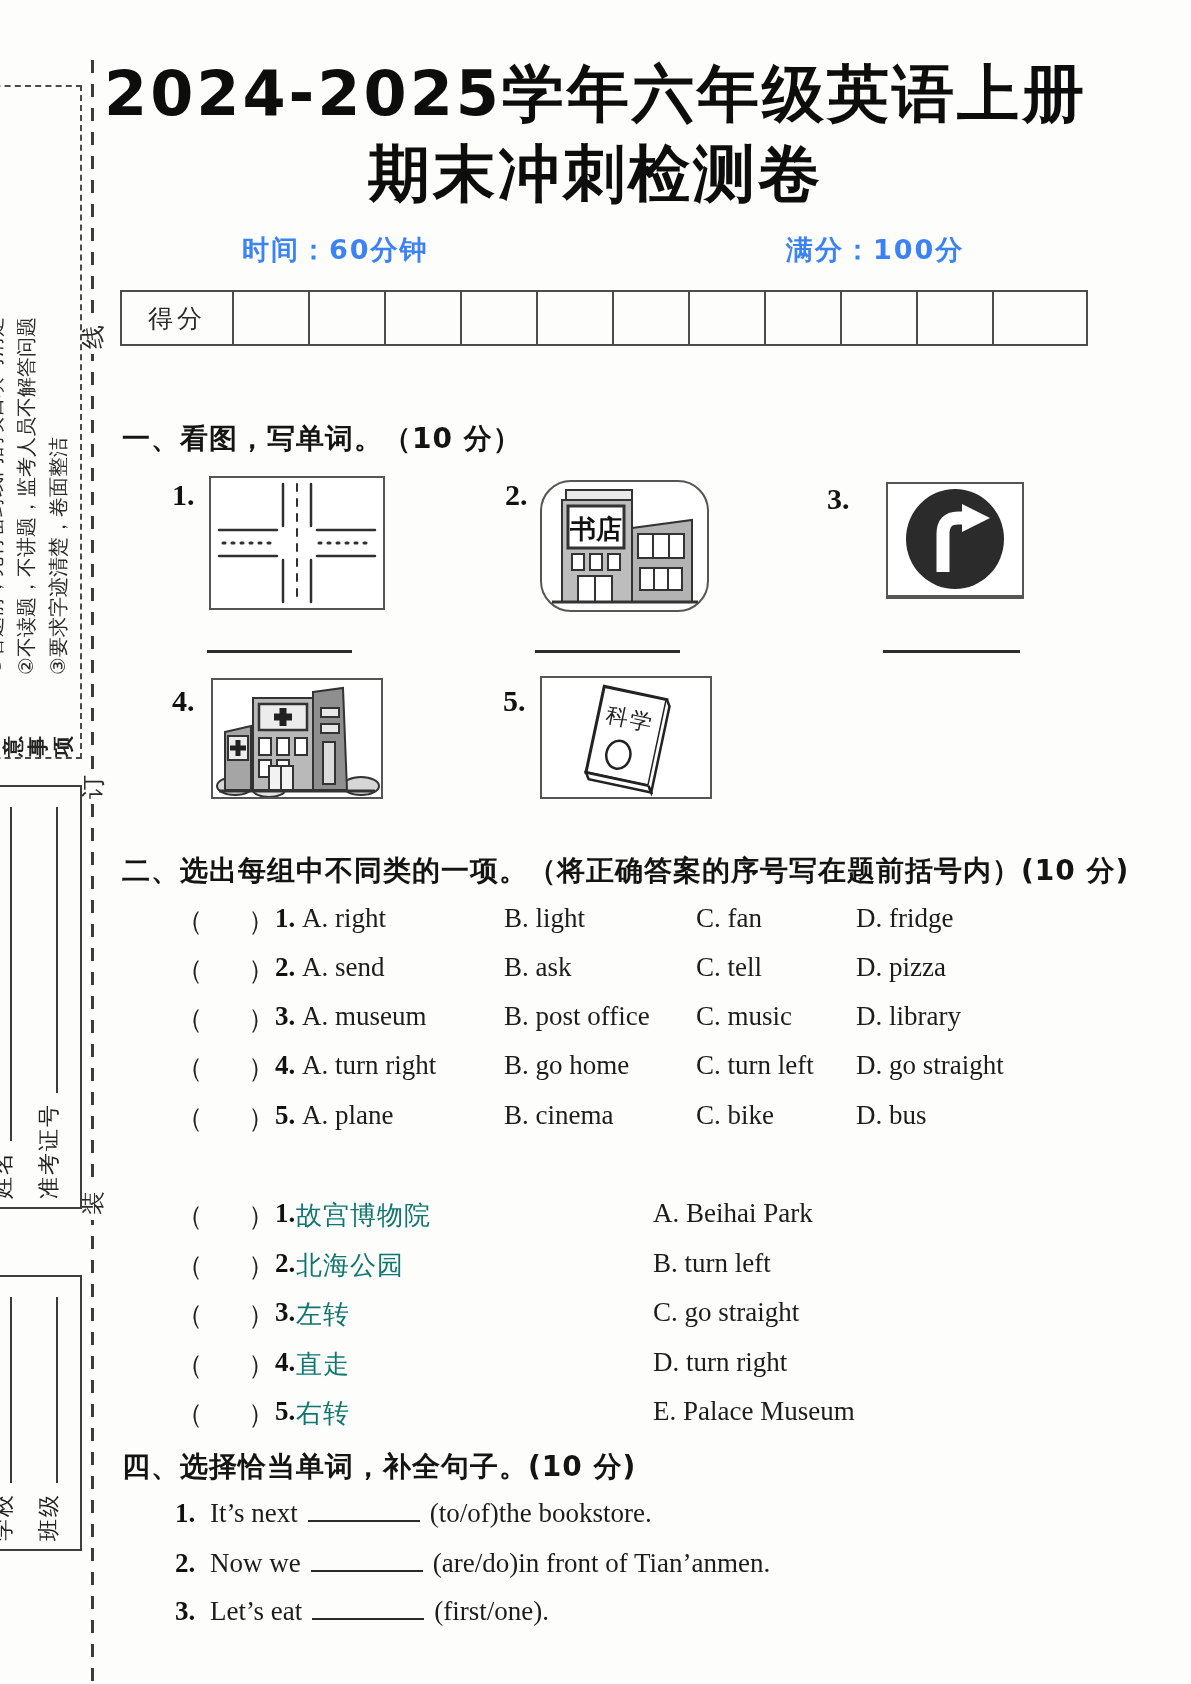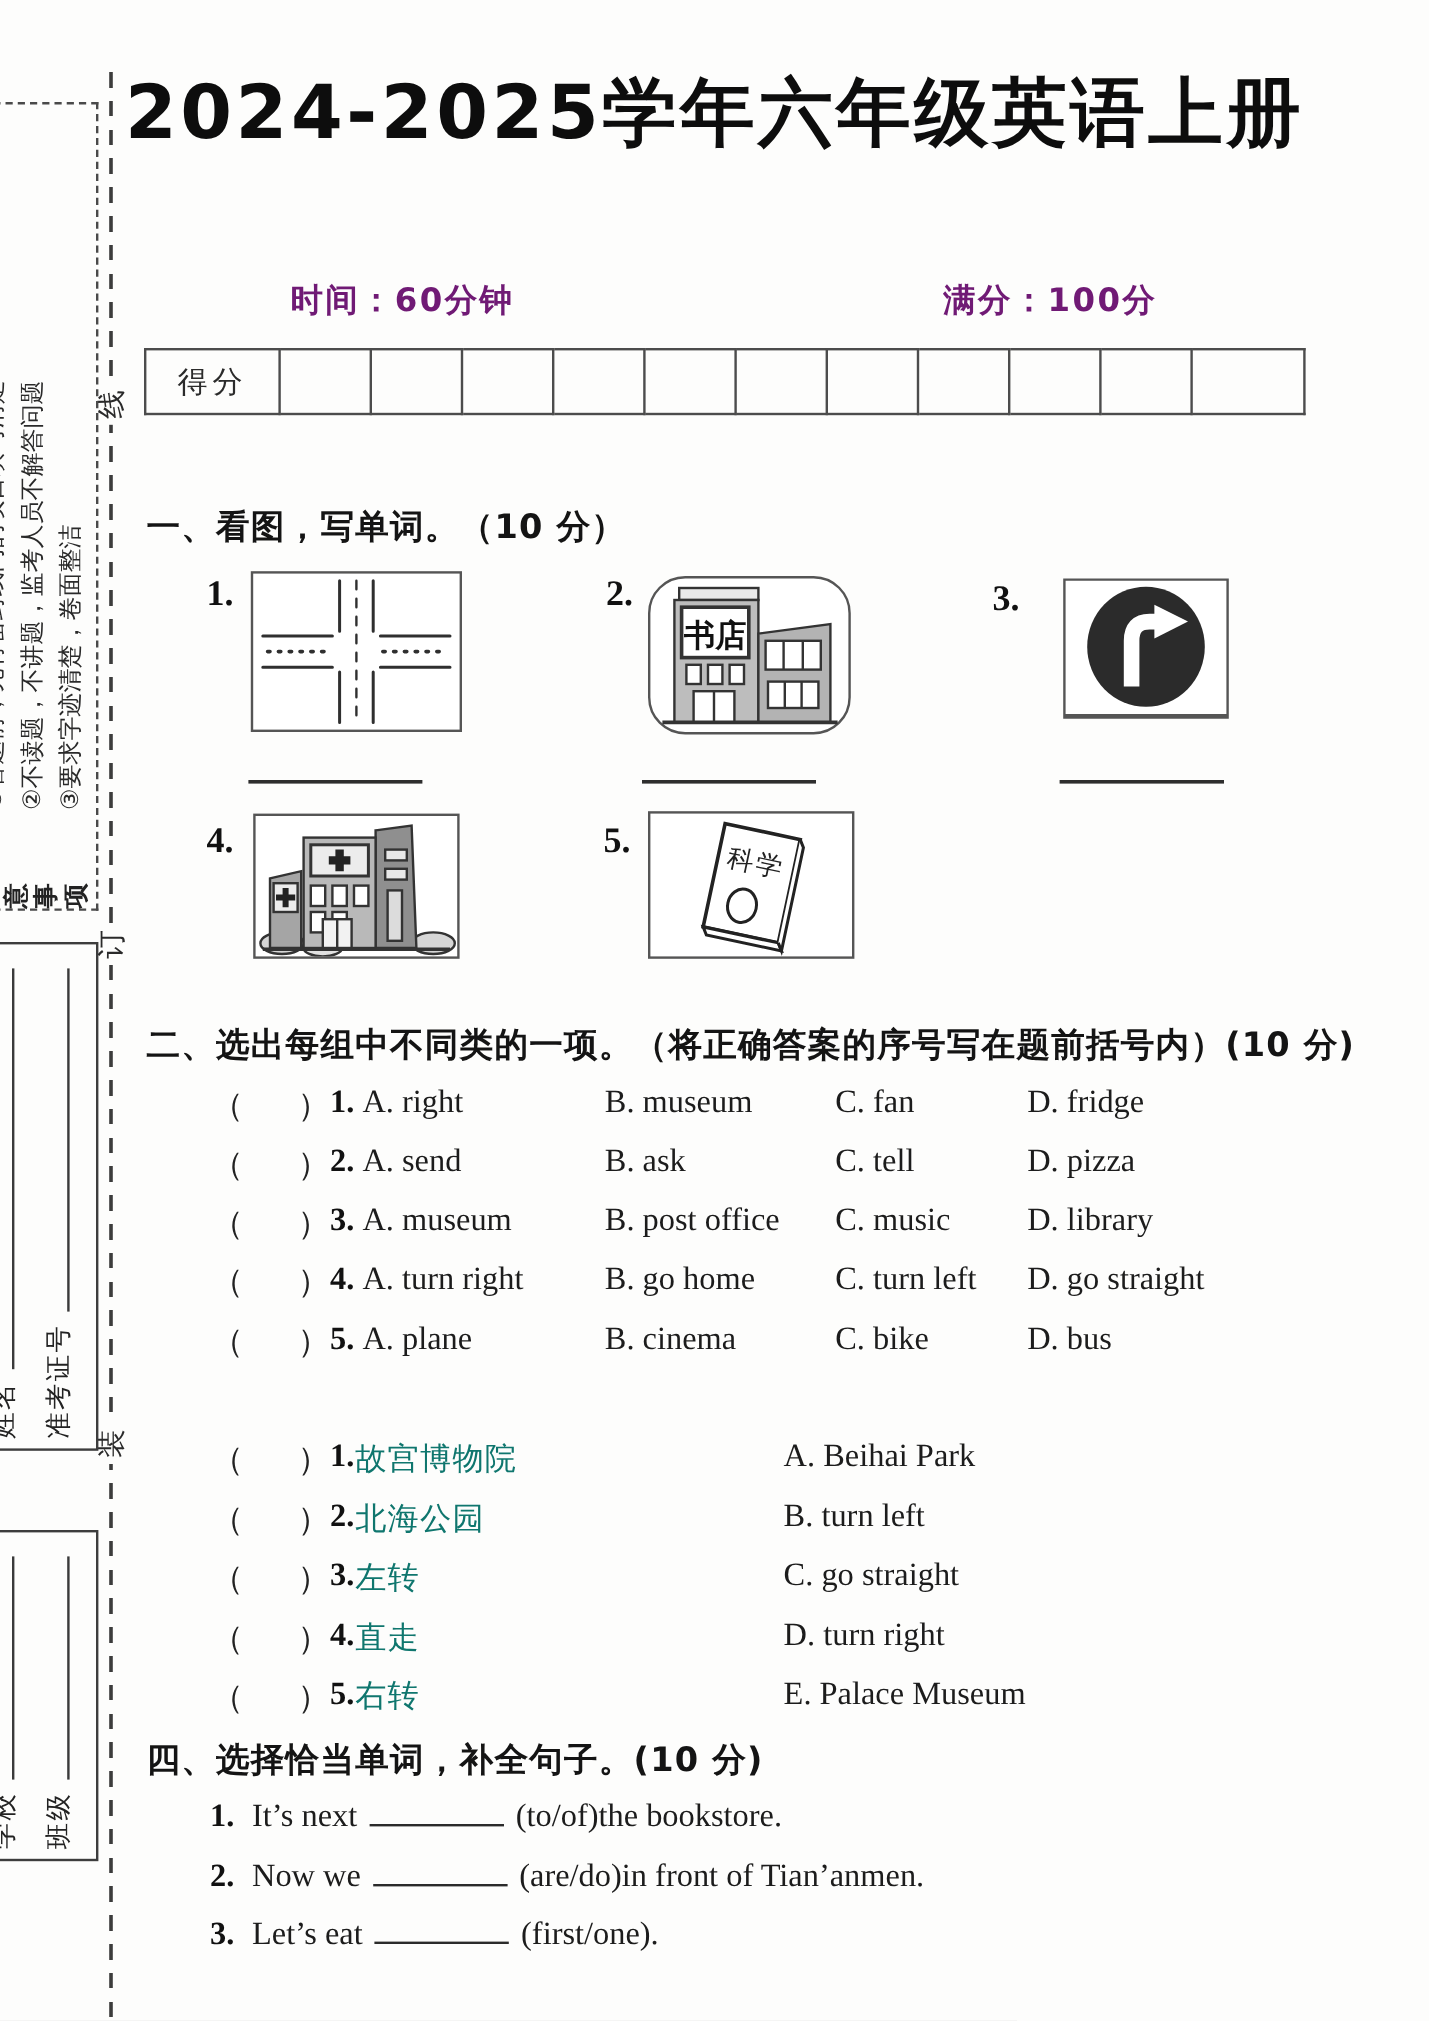--- a/index.html
+++ b/index.html
@@ -2,21 +2,21 @@
 <html><head>
 <meta charset="utf-8">
 <style>
   html,body{margin:0;padding:0;background:#e8e8e6;}
   .page{position:relative;width:1191px;height:1684px;background:#fdfdfc;overflow:hidden;
         font-family:"DejaVu Sans",sans-serif;color:#1f1f1f;}
   .abs{position:absolute;}
 
   
   .title{left:0;right:0;text-align:center;font-weight:900;font-size:62px;letter-spacing:3px;color:#0d0d0d;}
-  .meta{font-size:27px;font-weight:700;letter-spacing:2px;color:#701a75;}
+  .meta{font-size:27px;font-weight:700;letter-spacing:2px;color:#3b82f6;}
 
   table.score{position:absolute;left:120px;top:290px;width:966px;border-collapse:collapse;table-layout:fixed;}
   table.score td{border:2px solid #4c4c4c;text-align:center;vertical-align:middle;
                  font-size:25px;color:#2b2b2b;letter-spacing:4px;}
   table.score tr.r1 td{height:52px;}
   table.score tr.r2 td{height:50px;}
 
   
   .bindline{left:91px;top:60px;width:3px;height:1624px;
             background:repeating-linear-gradient(to bottom,#3c3c3c 0 13px,transparent 13px 24px);}
@@ -106,20 +106,21 @@
         <span class="ln"></span>
       </div>
       <div class="fieldline">
         <span class="lab">班级</span>
         <span class="ln"></span>
       </div>
     </div>
   </div>
 
   <div class="abs title" style="top:52px;">2024-2025学年六年级英语上册</div>
+  <div class="abs title" style="top:132px;">期末冲刺检测卷</div>
   <div class="abs meta" style="left:242px;top:232px;">时间：60分钟</div>
   <div class="abs meta" style="left:786px;top:232px;">满分：100分</div>
 
   <table class="score">
     <colgroup>
       <col style="width:112px;">
         <col style="width:76px;">
         <col style="width:76px;">
         <col style="width:76px;">
       <col style="width:76px;">
@@ -244,21 +245,21 @@
     </svg>
   </div>
 
   <div class="abs sechead" style="top:852px;">二、选出每组中不同类的一项。（将正确答案的序号写在题前括号内）(10 分)</div>
 
   <div class="abs qrow" style="top:903px;">
     <span class="brk c0">（</span>
     <span class="brk c1">）</span>
     <b class="qnum" style="left:155px;">1.</b>
     <span class="opt oA">A. right</span>
-    <span class="opt oB">B. museum</span>
+    <span class="opt oB">B. light</span>
     <span class="opt oC">C. fan</span>
     <span class="opt oD">D. fridge</span>
   </div>
   <div class="abs qrow" style="top:952px;">
     <span class="brk c0">（</span>
     <span class="brk c1">）</span>
     <b class="qnum" style="left:155px;">2.</b>
     <span class="opt oA">A. send</span>
     <span class="opt oB">B. ask</span>
     <span class="opt oC">C. tell</span>

